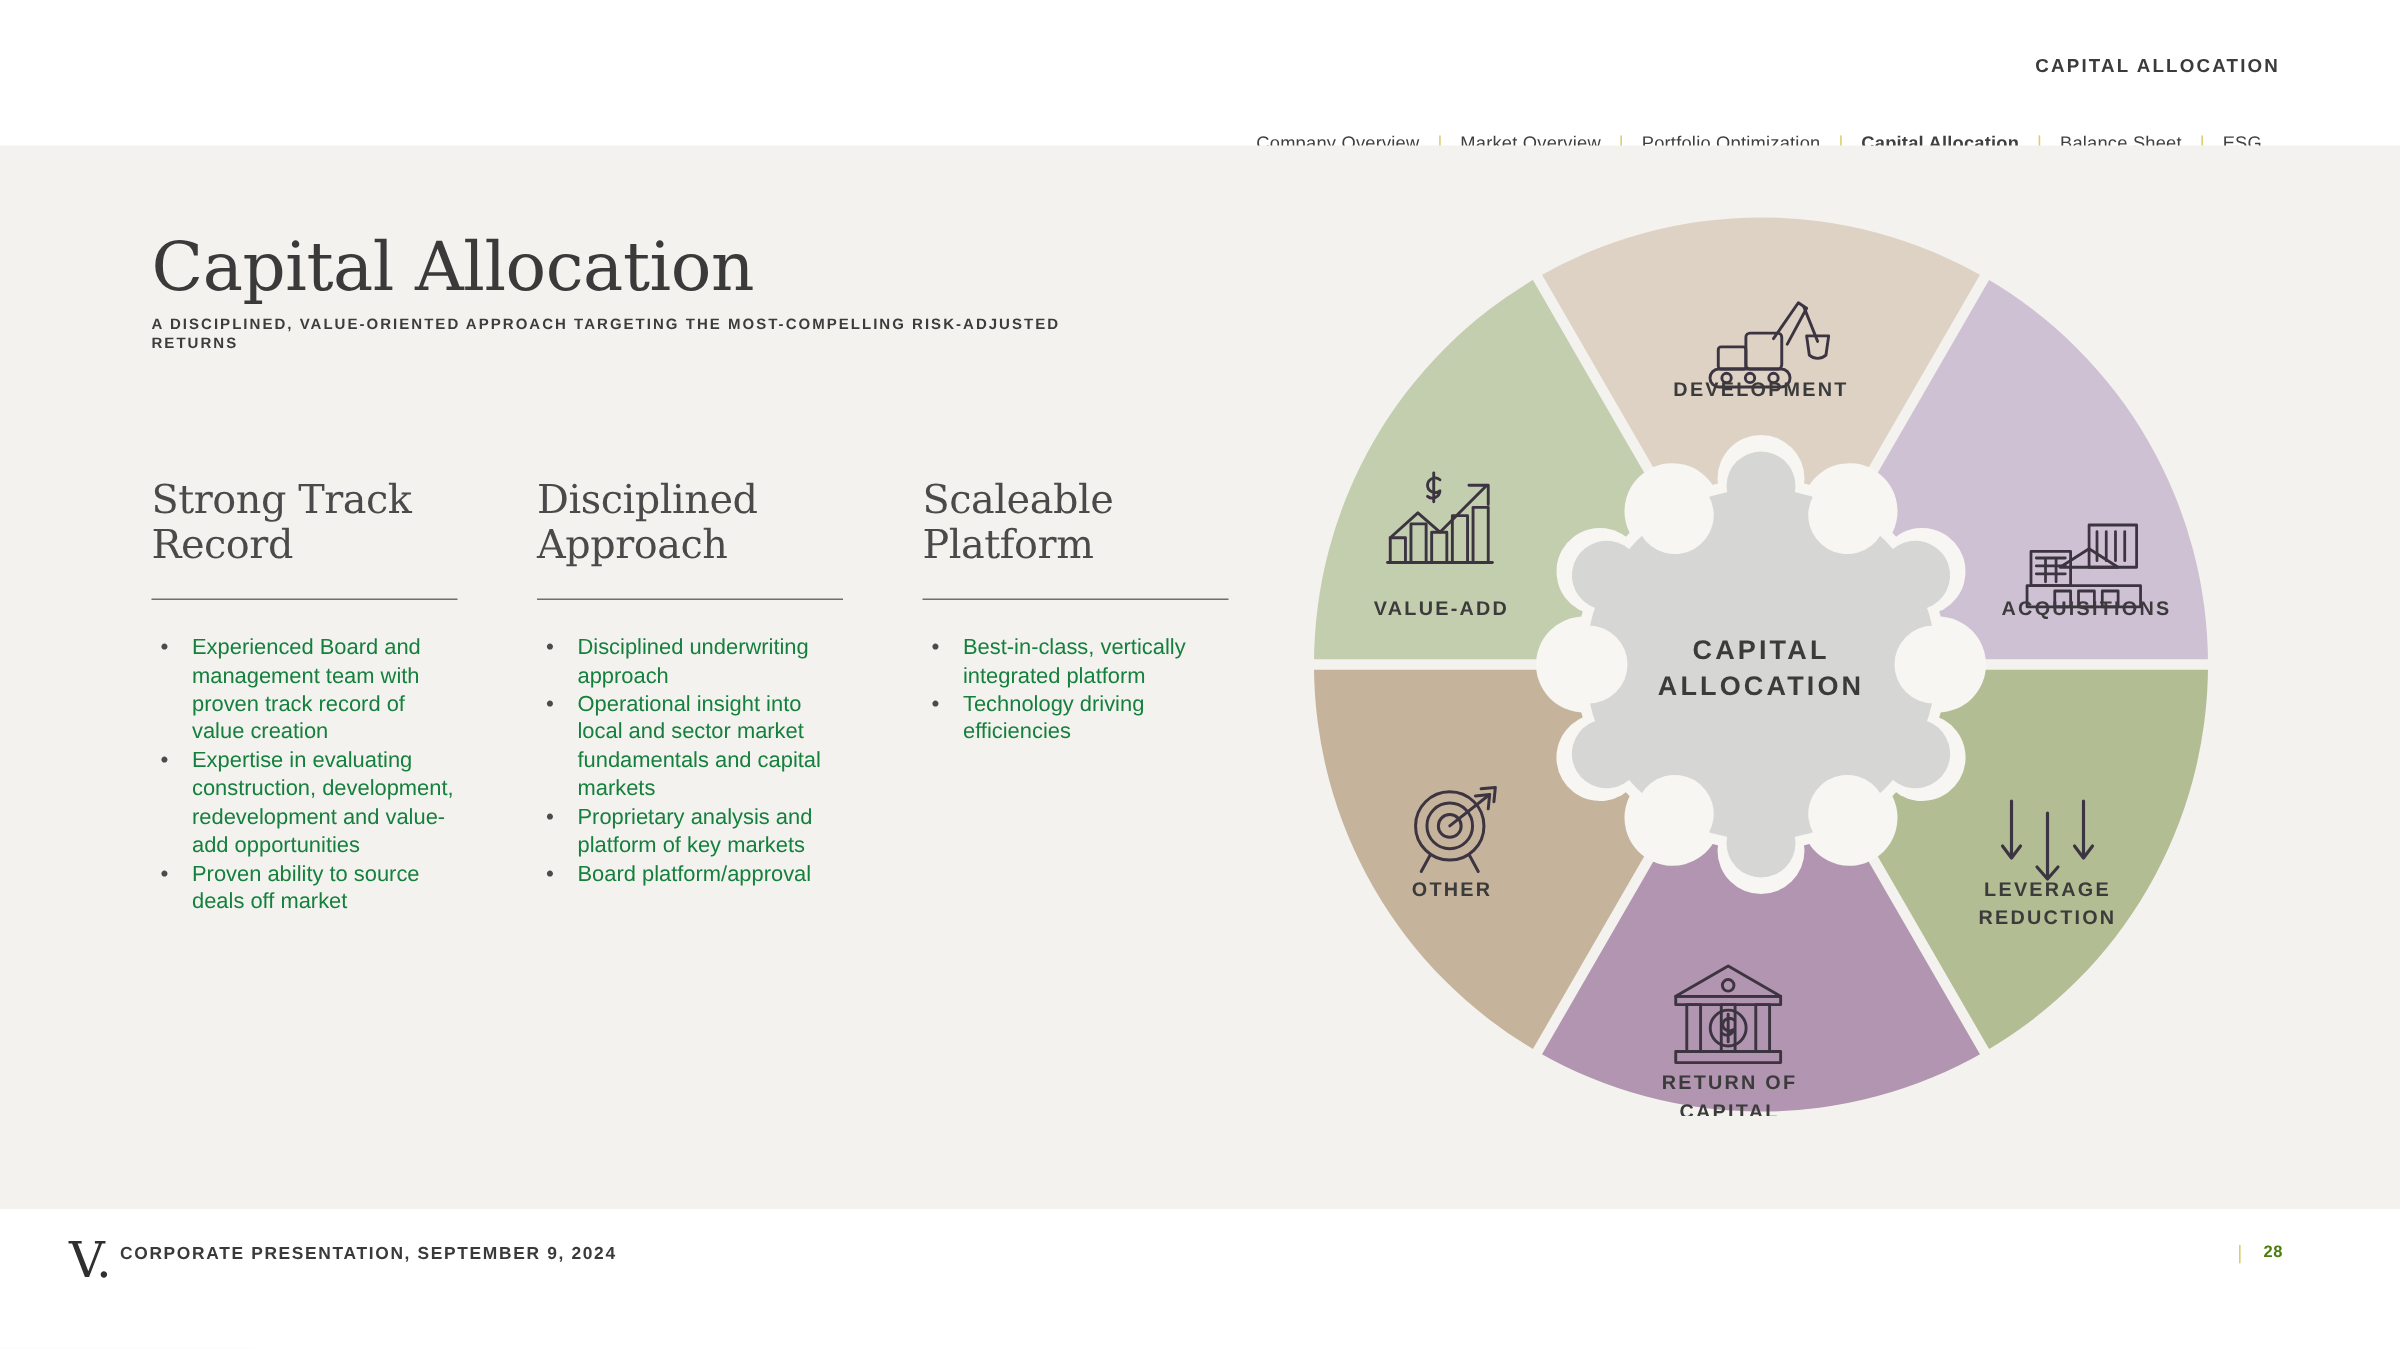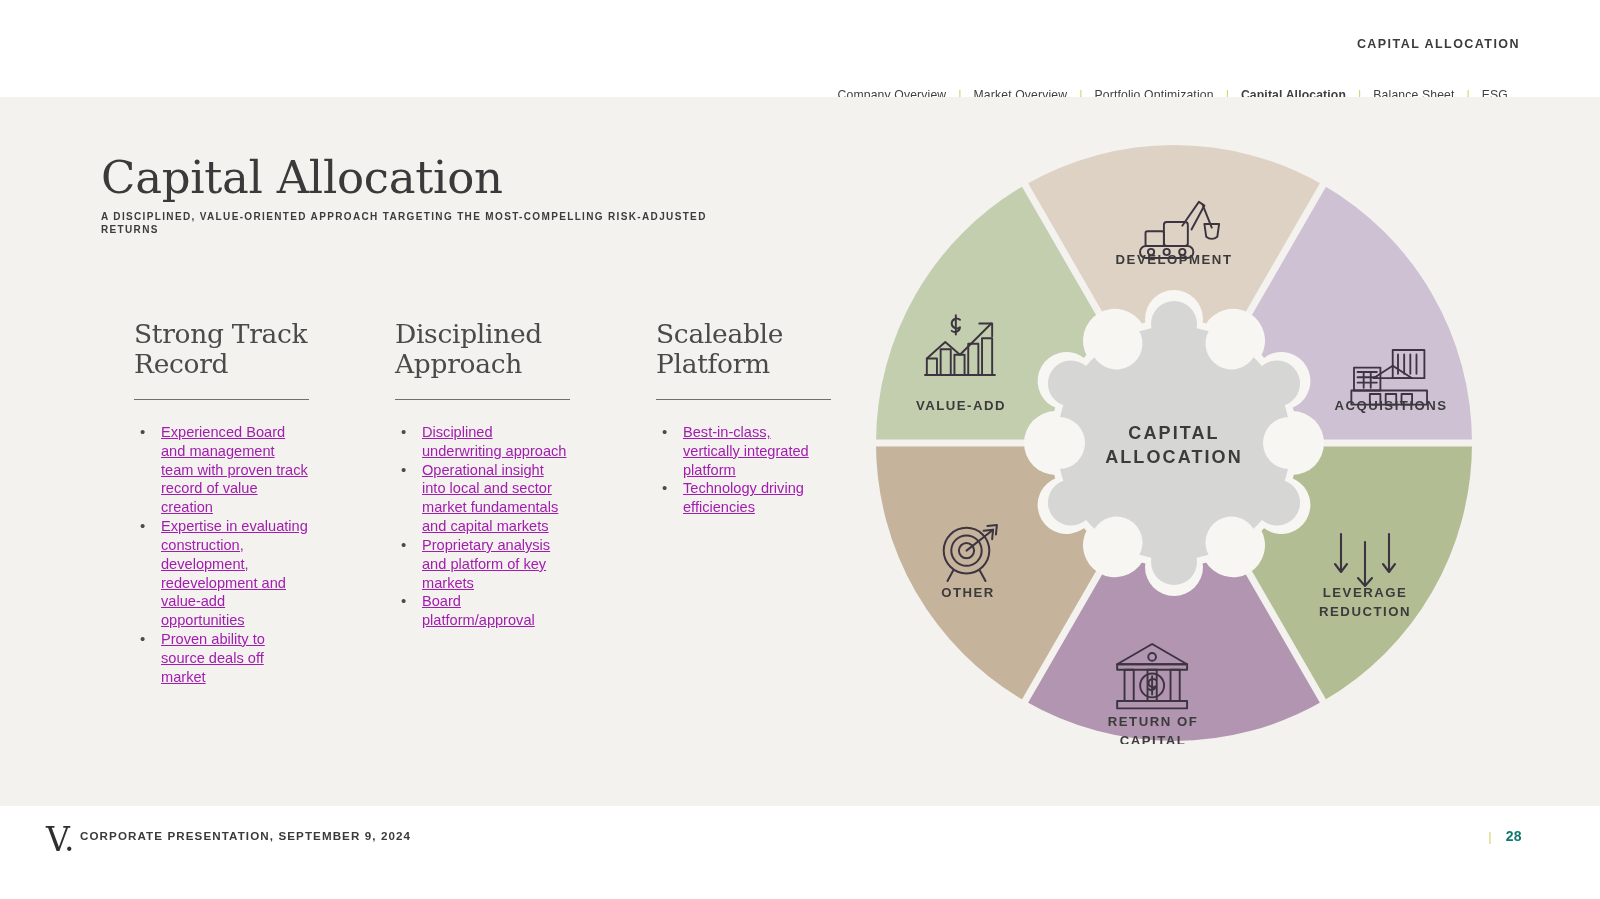--- a/index.html
+++ b/index.html
@@ -95,21 +95,21 @@
 
   .columns {
     position: absolute;
     left: 101px;
     top: 222px;
     width: 730px;
     display: flex;
     gap: 53px;
   }
 
-  .col { width: 204px; margin-left: 33px; }
+  .col { width: 204px; }
 
   .col-heading {
     font-family: "DejaVu Serif", serif;
     font-weight: 300;
     font-size: 26.5px;
     line-height: 1.13;
     color: #4a4a4a;
     letter-spacing: -0.3px;
     min-height: 62px;
   }
@@ -123,23 +123,22 @@
   .col-list {
     margin-top: 23px;
     list-style: none;
   }
 
   .col-list li {
     position: relative;
     padding-left: 27px;
     font-size: 14.6px;
     line-height: 1.29;
-    color: #a21caf;
+    color: #15803d;
     margin-bottom: 0px;
-    text-decoration: underline;
   }
 
   .col-list li::before {
     content: "•";
     position: absolute;
     left: 6px;
     top: -1px;
     font-size: 15px;
     color: #4b4b4b;
   }
@@ -202,21 +201,21 @@
 
   .footer-right {
     position: absolute;
     right: 78px;
     top: 22px;
     display: flex;
     align-items: center;
     gap: 14px;
   }
   .footer-bar { color: #d9cf6a; font-size: 13px; line-height: 1; }
-  .footer-page { font-size: 14px; font-weight: bold; color: #0f766e; letter-spacing: 0.4px; }
+  .footer-page { font-size: 11px; font-weight: bold; color: #4d7c0f; letter-spacing: 0.4px; }
 </style>
 </head>
 <body>
 
 <div class="top-header">
   <div class="header-eyebrow">CAPITAL ALLOCATION</div>
   <div class="nav-bar">
     <span class="nav-item">Company Overview</span>
     <span class="nav-sep">|</span>
     <span class="nav-item">Market Overview</span>

